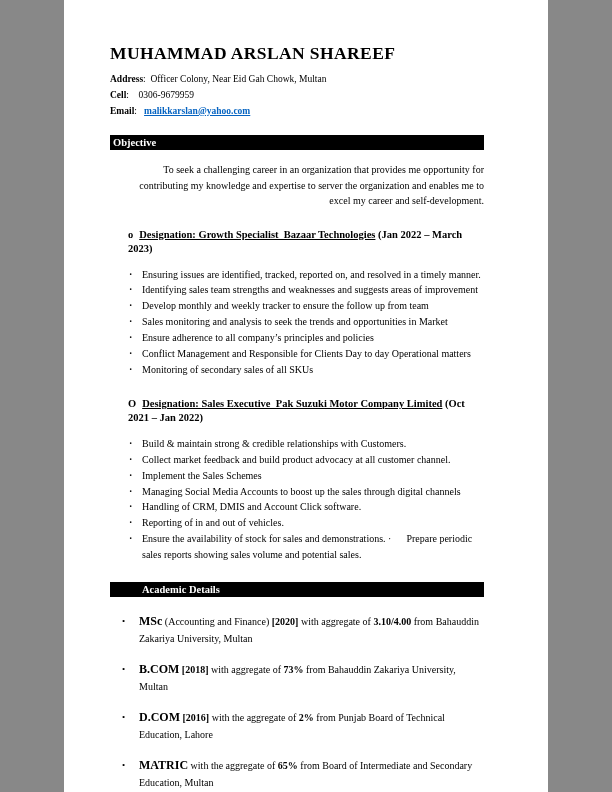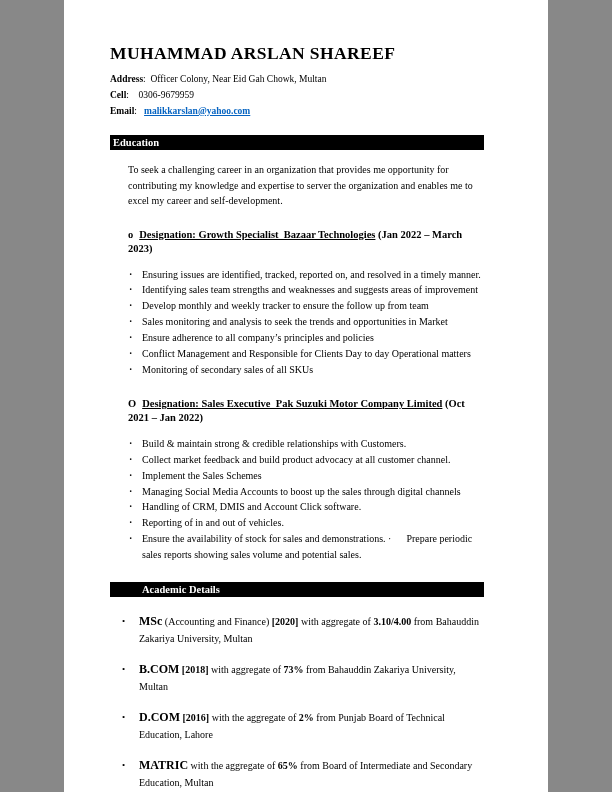--- a/index.html
+++ b/index.html
@@ -39,23 +39,24 @@
     font-weight:bold;
     font-size:10.5px;
     height:15px;
     line-height:15px;
     padding-left:3px;
   }
   .bar-objective { margin-top:16px; }
   .bar-work     { margin-top:16px; }
   .bar-academic { margin-top:19px;padding-left:32px; }
   .para {
-    margin:12px 0 0 18px;
+    margin:12px 0 0 12px;
     font-size:10px;
     line-height:15.5px;
+    text-align:right;
   }
   .job-heading {
     margin:19px 0 0 18px;
     font-size:10.5px;
     line-height:14px;
   }
   .job-marker  { font-weight:bold; margin-right:6px; }
   .job-bold    { font-weight:bold; white-space:pre-wrap;text-decoration:underline; }
   .job-dates   { font-weight:bold; white-space:pre-wrap; }
   .bullet-list { margin-top:11px; }
@@ -95,21 +96,21 @@
 <div class="page">
 
   <h1 class="candidate-name">MUHAMMAD ARSLAN SHAREEF</h1>
 
   <div class="contact">
     <div class="contact-line"><span class="contact-label">Address</span><span>:  </span><span>Officer Colony, Near Eid Gah Chowk, Multan</span></div>
     <div class="contact-line"><span class="contact-label">Cell</span><span>:    </span><span>0306-9679959</span></div>
     <div class="contact-line"><span class="contact-label">Email</span><span>:   </span><a class="email-link">malikkarslan@yahoo.com</a></div>
   </div>
 
-  <div class="bar bar-objective"><span>Education</span></div>
+  <div class="bar bar-objective"><span>Objective</span></div>
 
   <p class="para">To seek a challenging career in an organization that provides me opportunity for contributing my knowledge and expertise to server the organization and enables me to excel my career and self-development.</p>
 
 
   <div class="job-heading"><span class="job-marker">o</span><span class="job-bold">Designation: Growth Specialist  Bazaar Technologies</span><span class="job-dates"> (Jan 2022 – March 2023)</span></div>
   <div class="bullet-list">
       <div class="bullet-row">
         <span class="bullet-marker">·</span>
         <span class="bullet-text">Ensuring issues are identified, tracked, reported on, and resolved in a timely manner.</span>
       </div>

